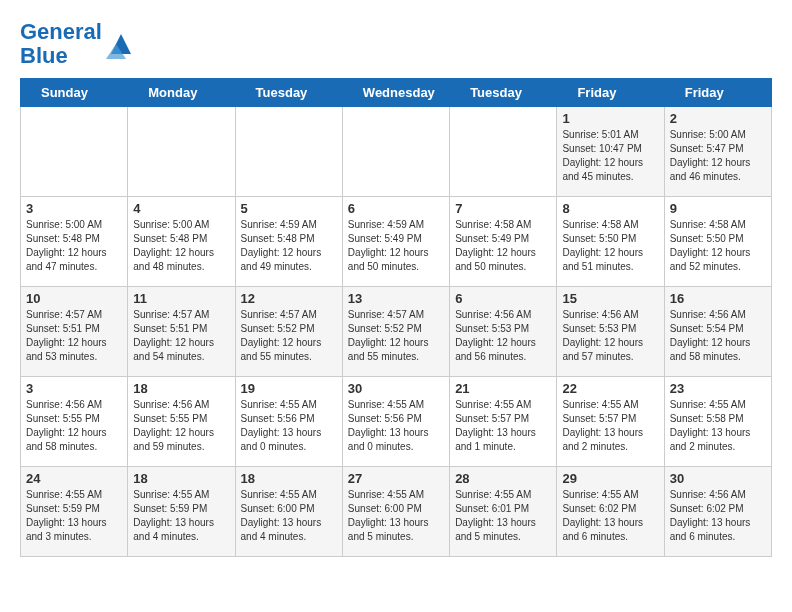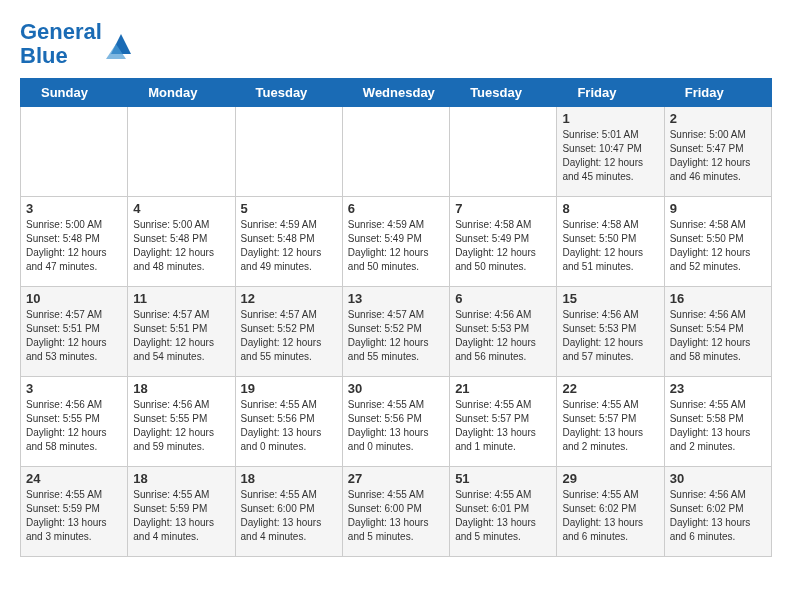--- a/index.html
+++ b/index.html
@@ -292,21 +292,21 @@
 Sunset: 6:00 PM
 Daylight: 13 hours and 4 minutes.</div>
         </td>
         <td>
           <span class="day-number">27</span>
           <div class="cell-info" style="white-space: pre-line;">Sunrise: 4:55 AM
 Sunset: 6:00 PM
 Daylight: 13 hours and 5 minutes.</div>
         </td>
         <td>
-          <span class="day-number">51</span>
+          <span class="day-number">28</span>
           <div class="cell-info" style="white-space: pre-line;">Sunrise: 4:55 AM
 Sunset: 6:01 PM
 Daylight: 13 hours and 5 minutes.</div>
         </td>
         <td>
           <span class="day-number">29</span>
           <div class="cell-info" style="white-space: pre-line;">Sunrise: 4:55 AM
 Sunset: 6:02 PM
 Daylight: 13 hours and 6 minutes.</div>
         </td>

